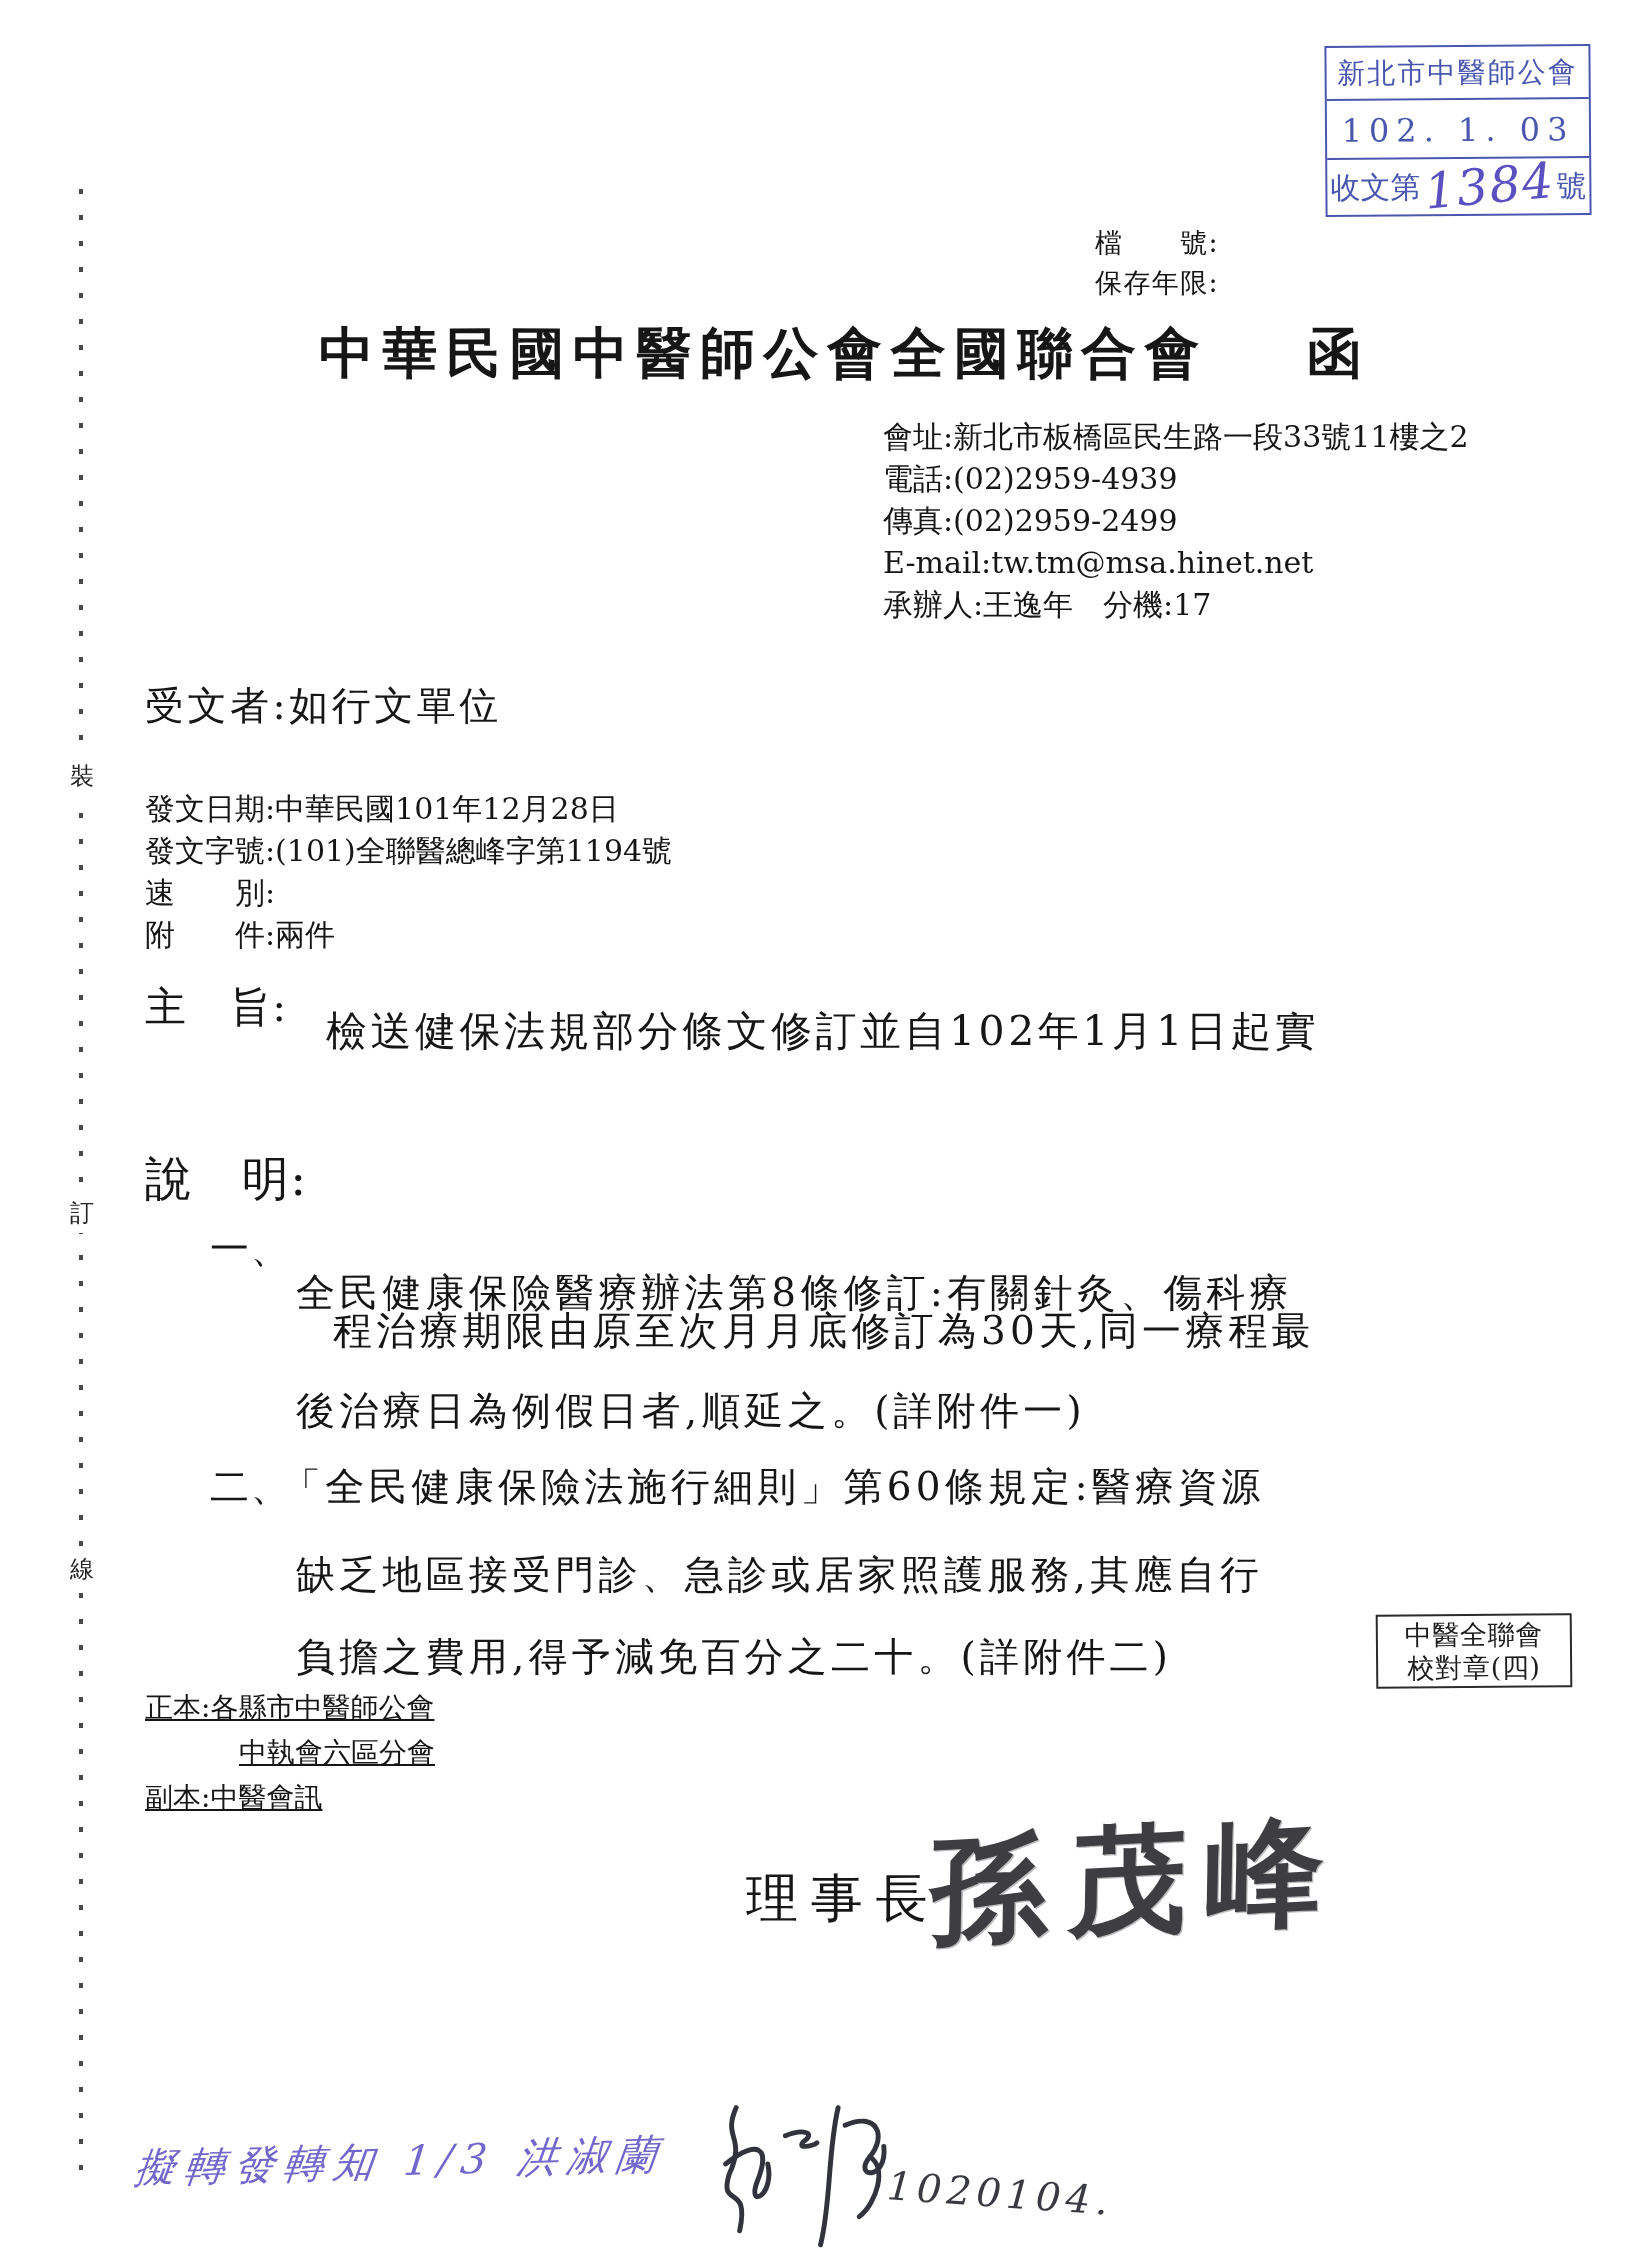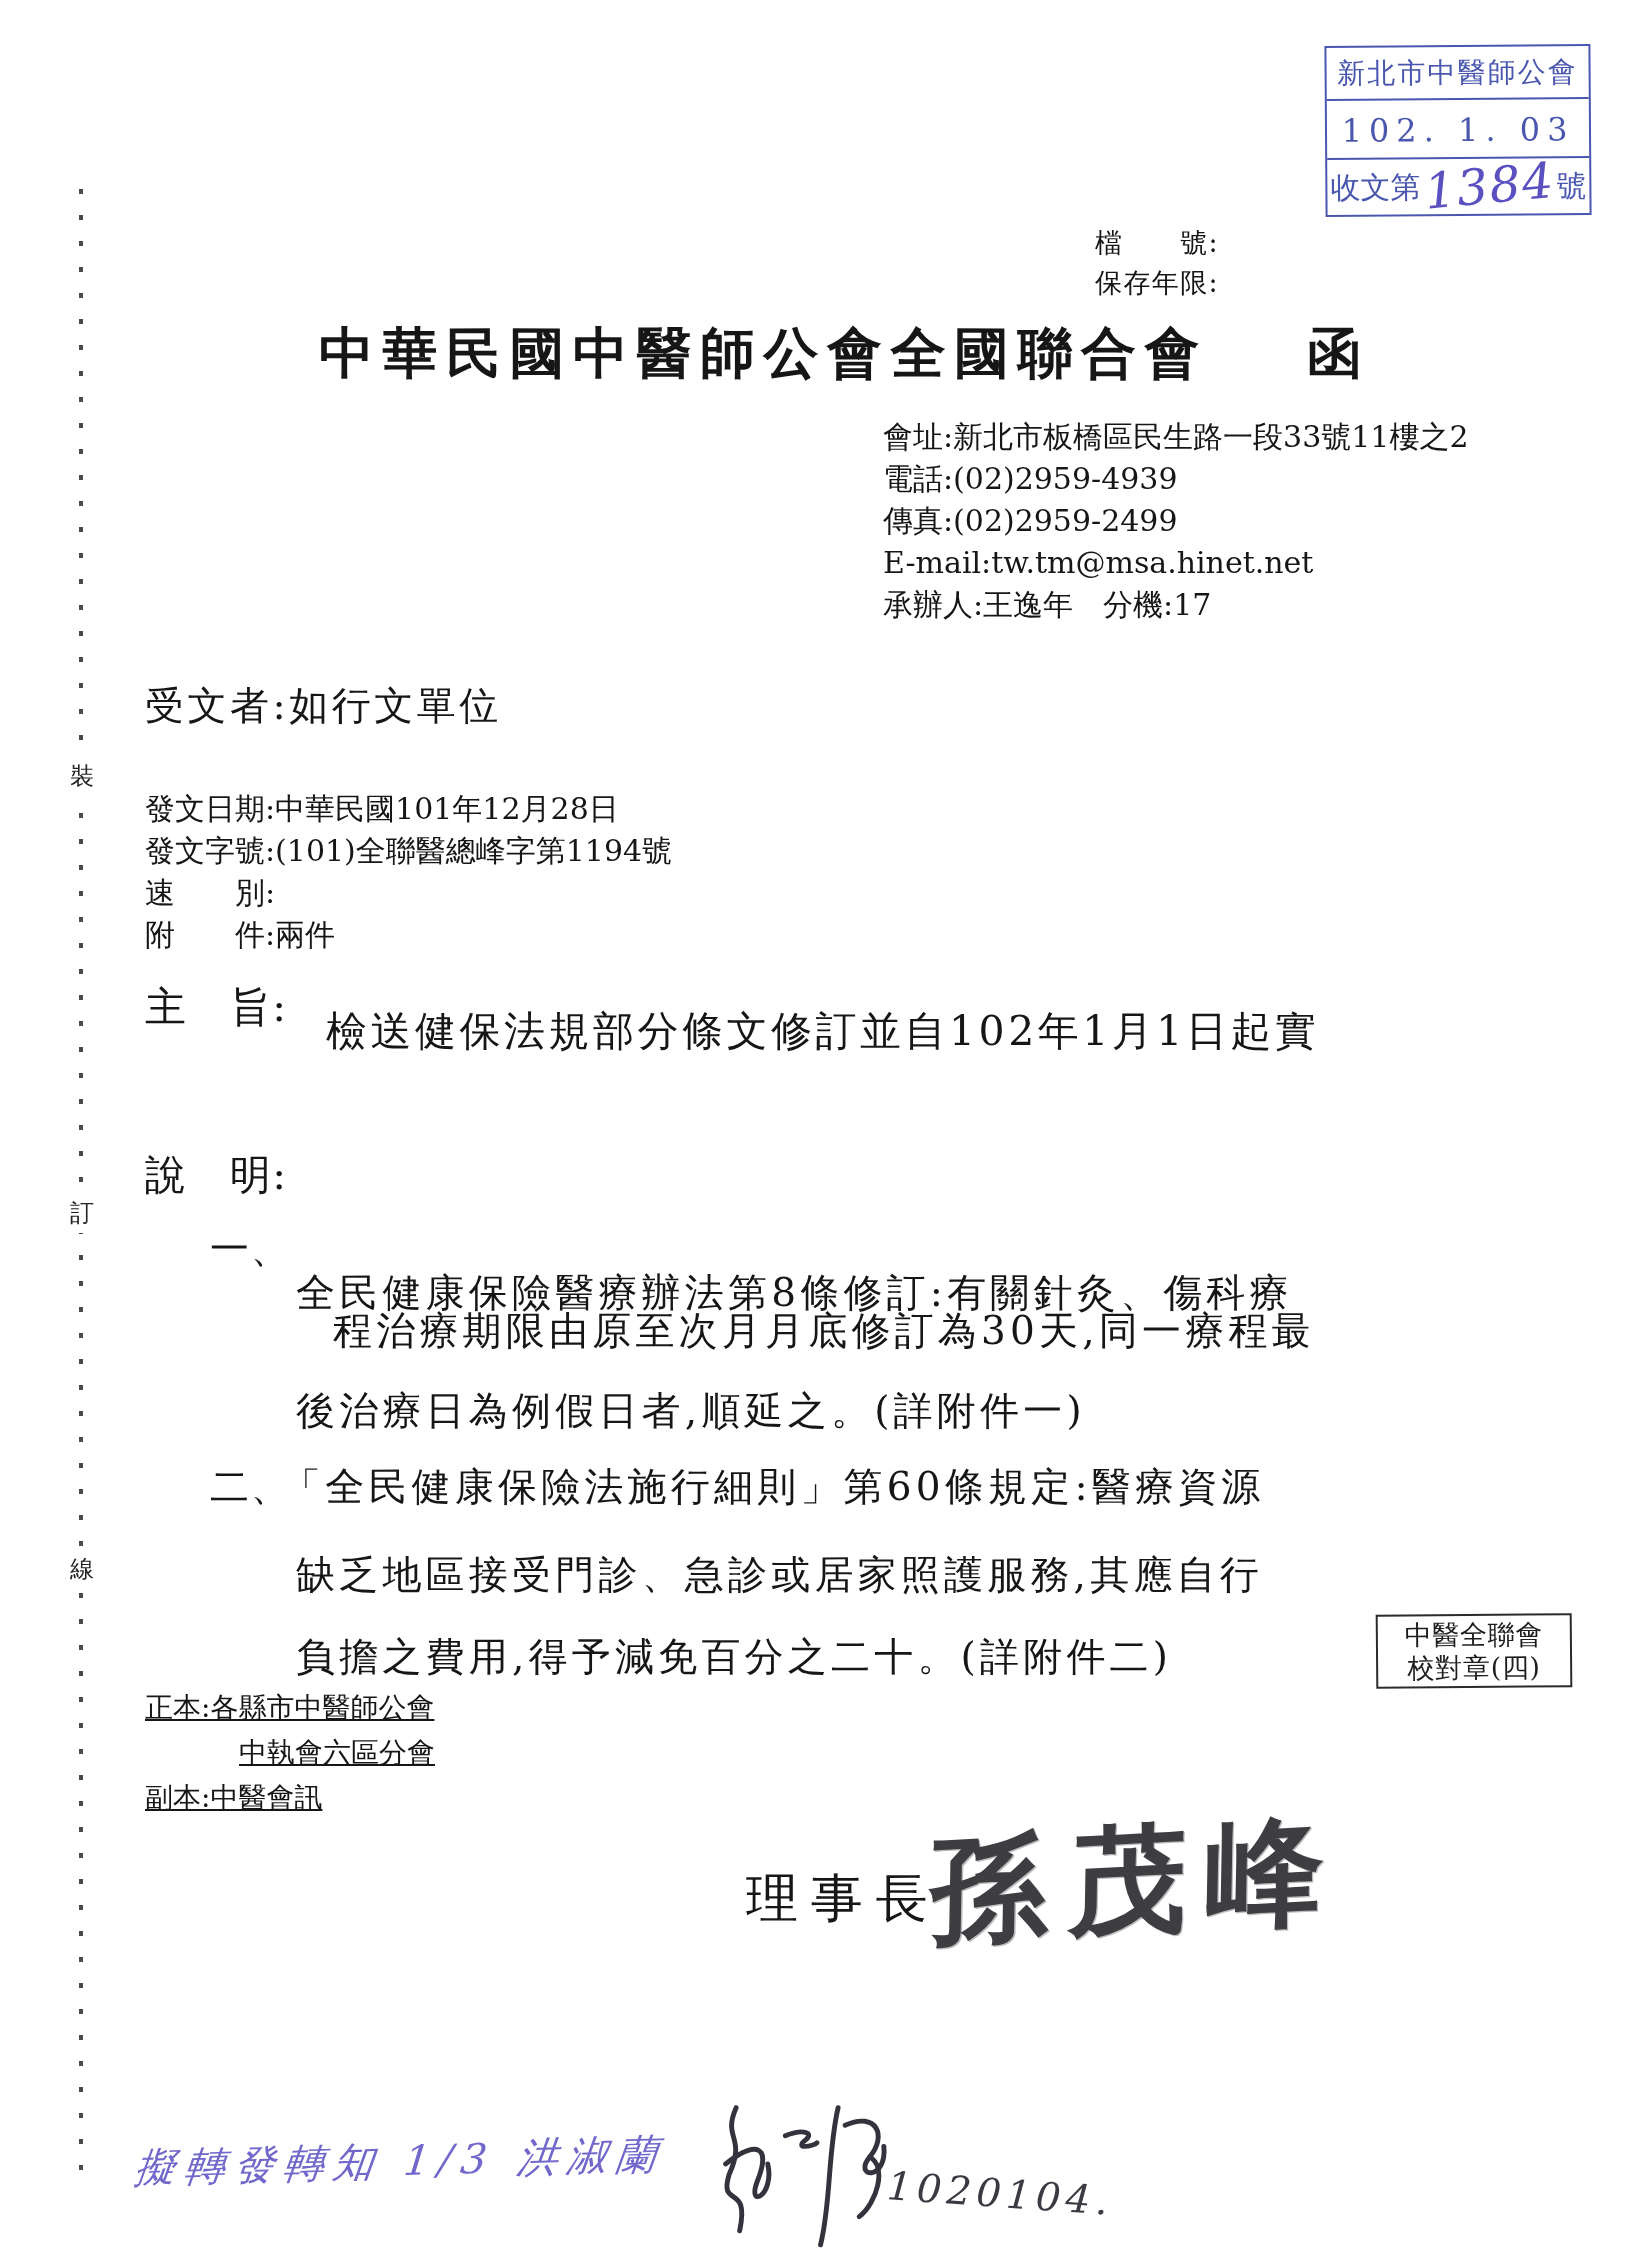--- a/index.html
+++ b/index.html
@@ -56,21 +56,21 @@
 
   
   .meta { position:absolute; left:145px; top:788px; font-size:30px; line-height:42px; }
 
   
   .subject-label { position:absolute; left:145px; top:980px; font-size:41px; letter-spacing:1.4px; }
   .subject-line1 { position:absolute; left:326px; top:977px; font-size:41px; letter-spacing:3.5px; white-space:nowrap;margin-top:27px; }
   .subject-line2 { position:absolute; left:356px; top:1057px; font-size:41px; letter-spacing:3.5px; white-space:nowrap; }
 
   
-  .explain-label { position:absolute; left:145px; top:1148px; font-size:41px; letter-spacing:1.4px; }
+  .explain-label { position:absolute; left:145px; top:1148px; font-size:47px; letter-spacing:1.4px; }
   .item-no   { position:absolute; left:210px; font-size:39px; letter-spacing:1.4px; }
   .item-line { position:absolute; left:296px; font-size:39px; letter-spacing:4.2px; white-space:nowrap; }
 
   
   .proof-stamp {
     position:absolute; left:1376px; top:1614px; width:192px;
     border:2.1px solid #2b2b2b; color:#1d1d1d; text-align:center;
     font-size:27px; line-height:33px; padding:2.1px 0; letter-spacing:0.7px;
     transform:rotate(-0.5deg);
   }

